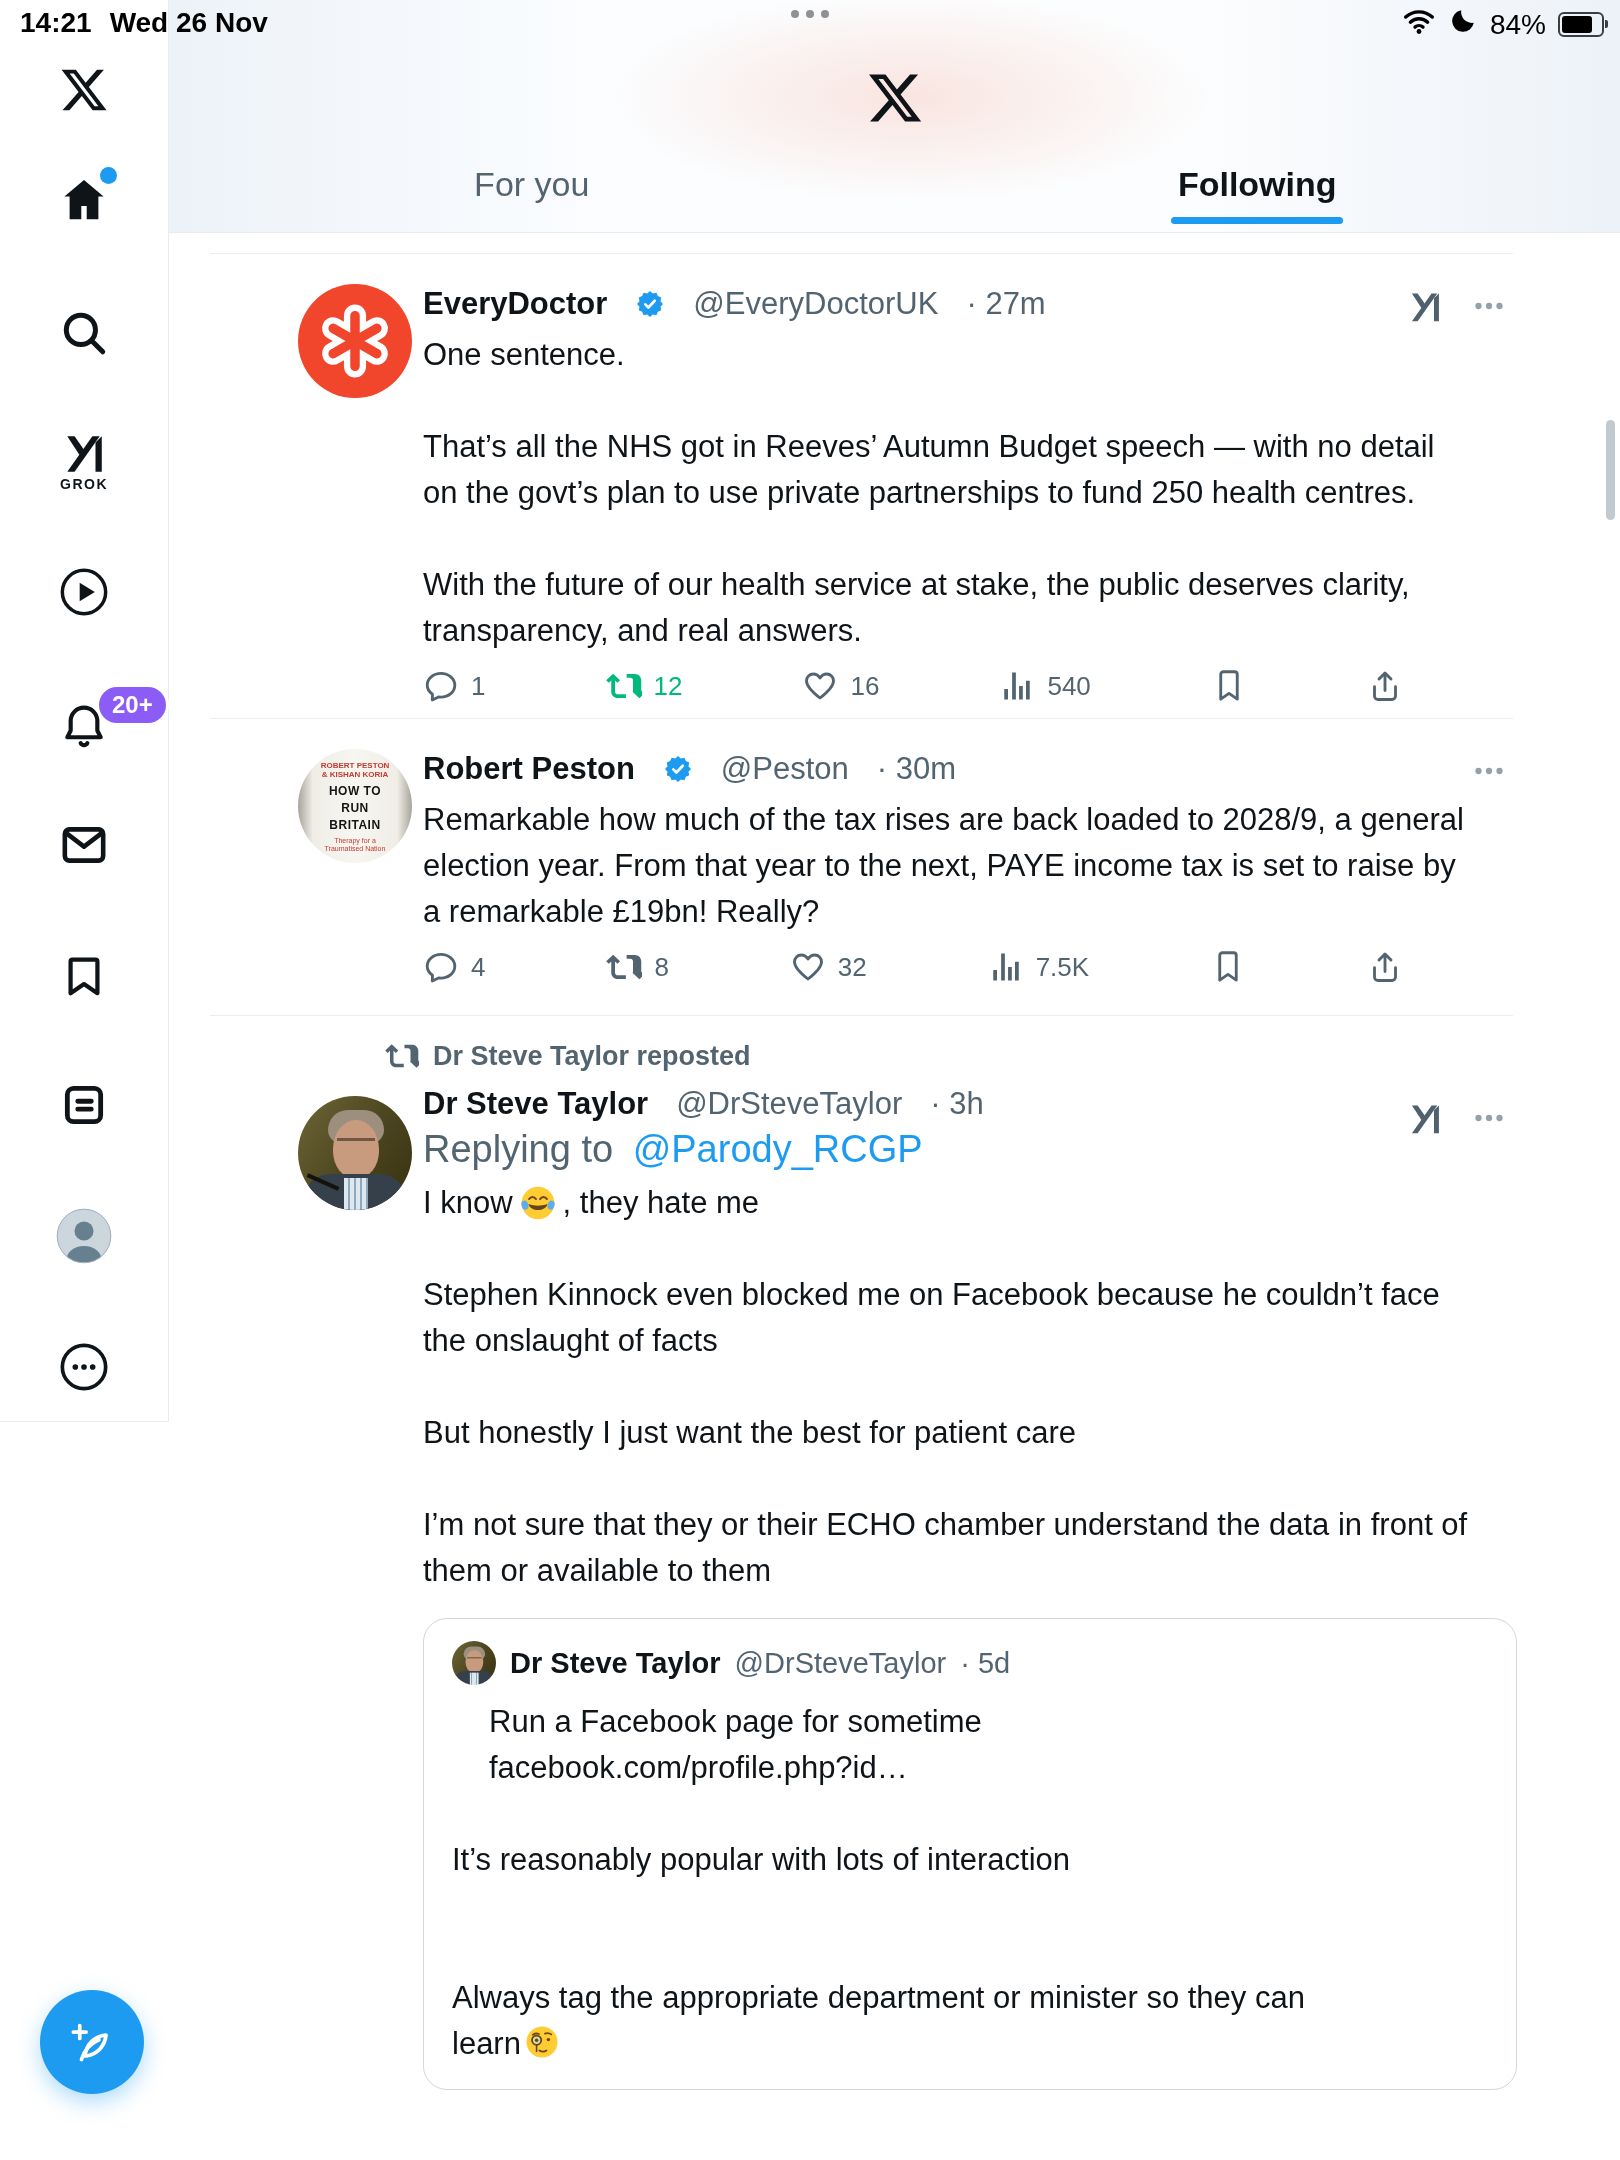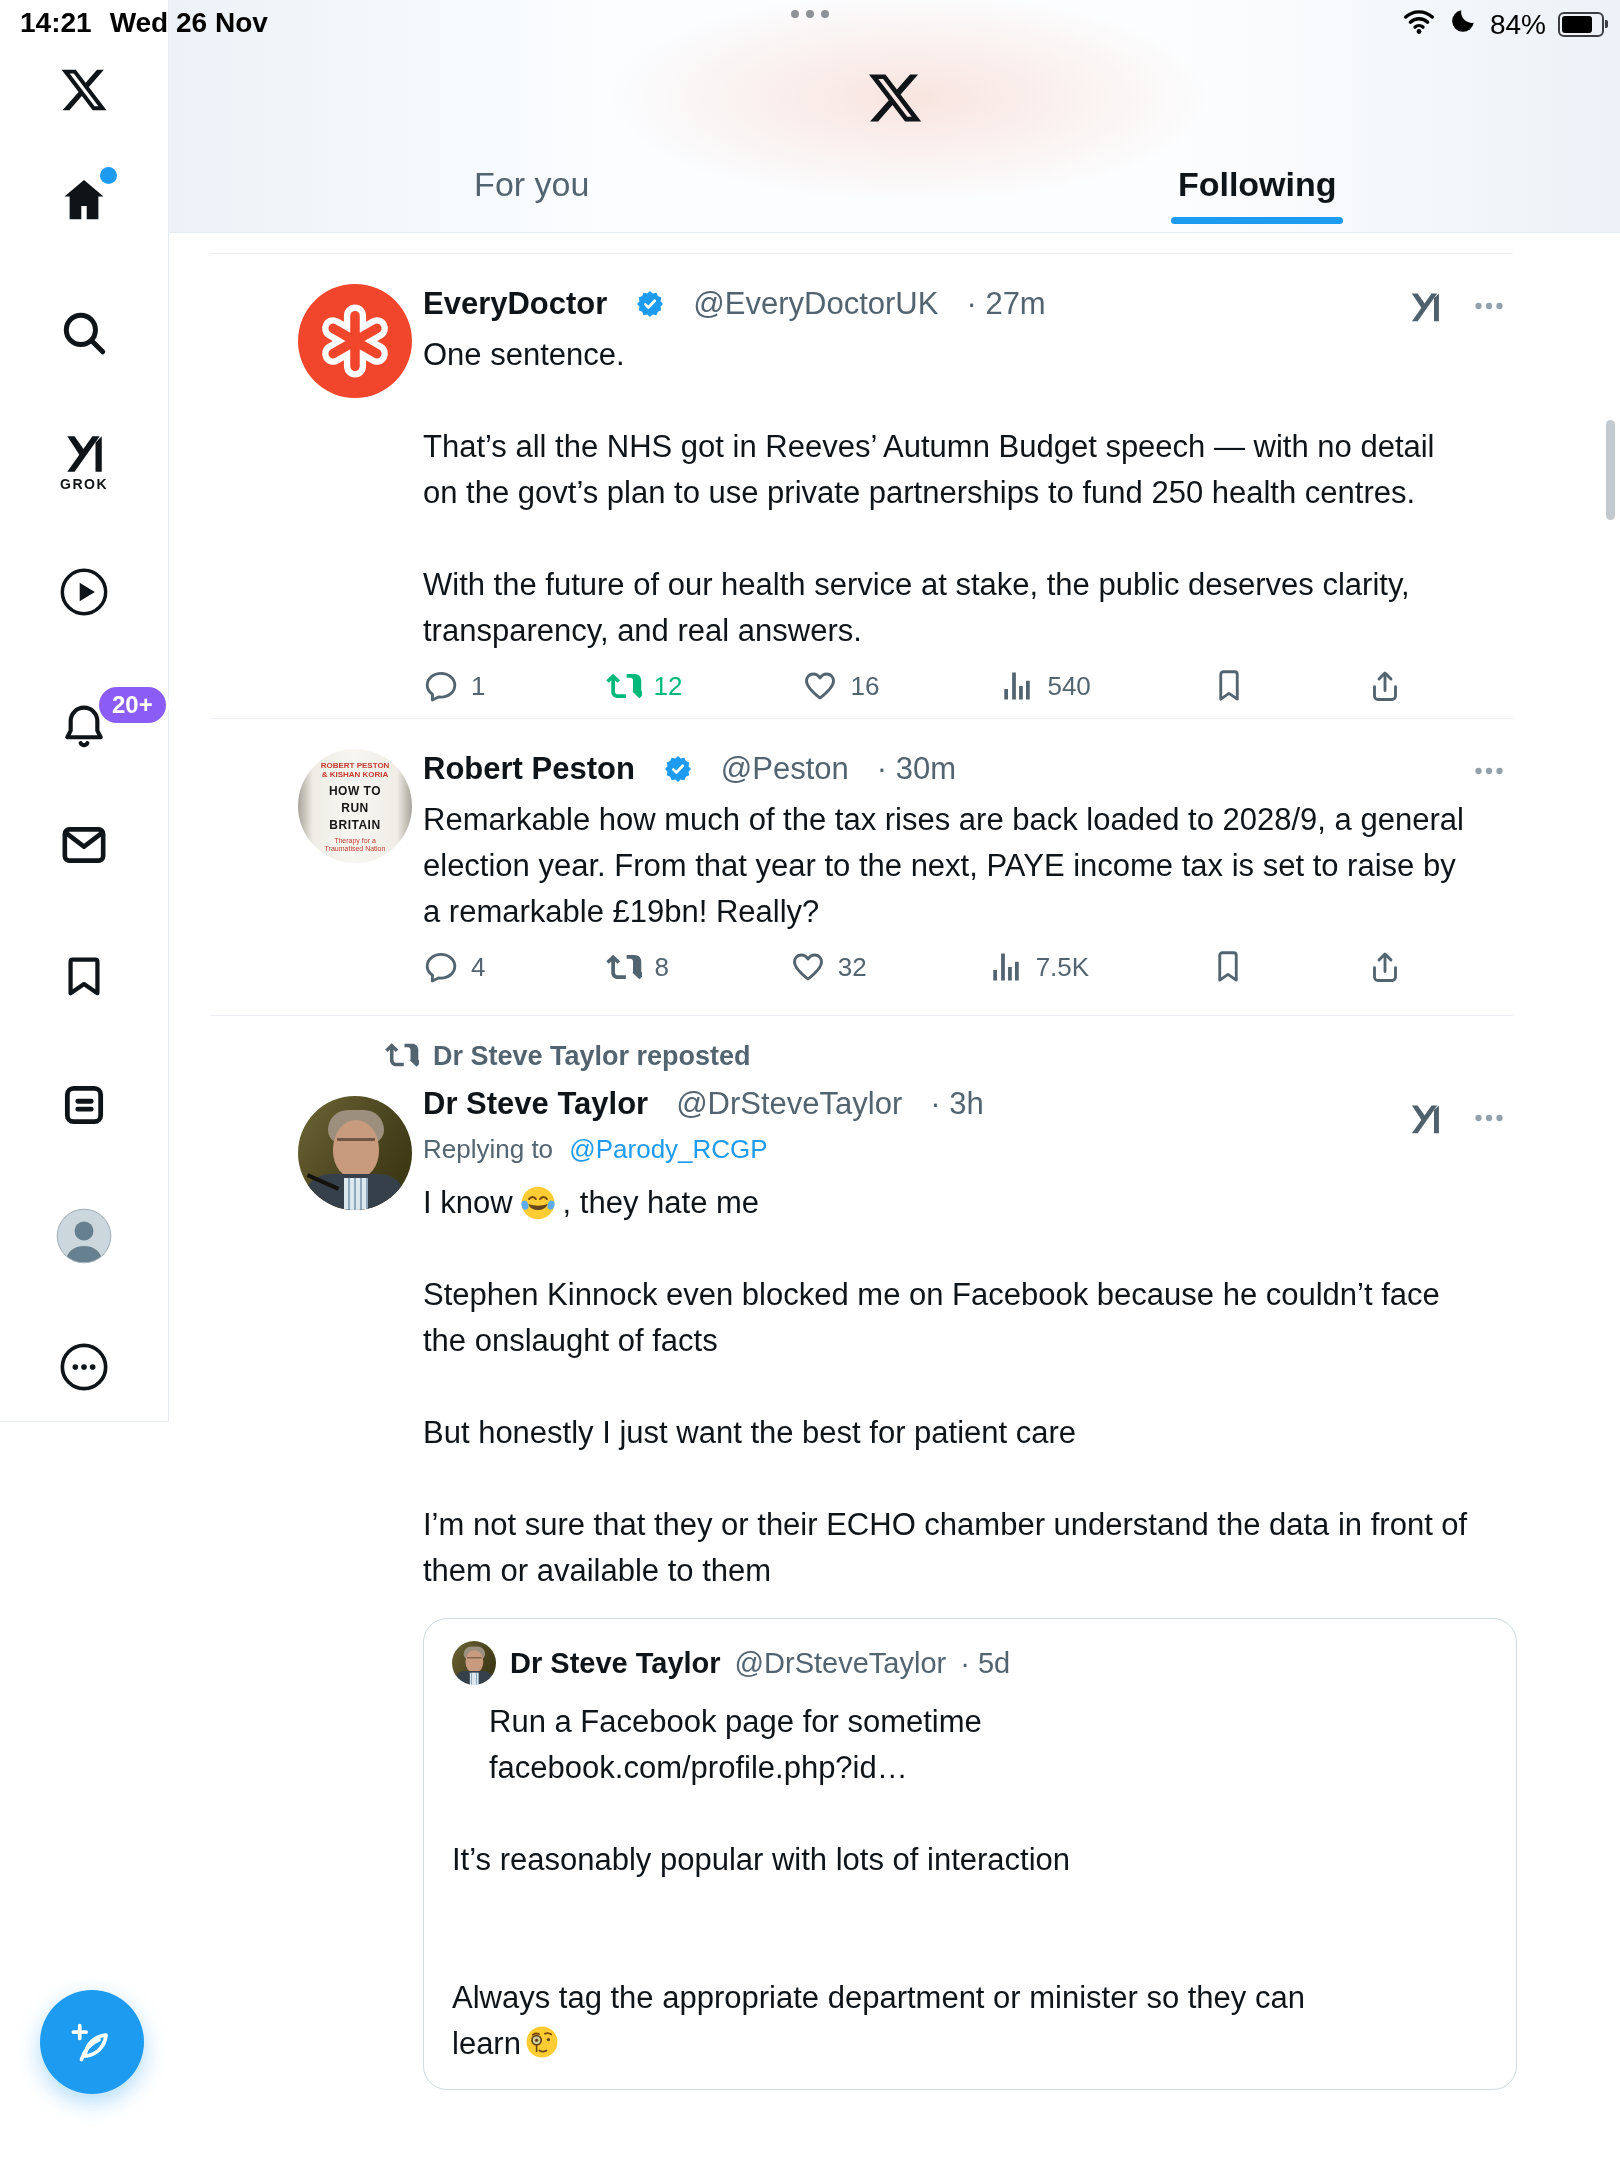--- a/index.html
+++ b/index.html
@@ -49,23 +49,23 @@
   .name-row{display:flex;align-items:baseline;gap:28px;font-size:31px;line-height:40px;white-space:nowrap;}
   .name{font-weight:bold;color:#0F1419;}
   .badge{align-self:center;display:inline-flex;}
   .meta{color:#536471;font-weight:normal;}
   .row-actions{position:absolute;right:6px;top:34px;display:flex;align-items:center;gap:28px;}
   .tweet--repost .row-actions{top:84px;}
   .tbody{font-size:31px;line-height:46px;margin-top:8px;white-space:pre-line;color:#0F1419;max-width:1045px;}
   .stats{display:flex;justify-content:space-between;align-items:center;width:980px;margin-top:14px;color:#536471;font-size:26px;}
   .stat{display:flex;align-items:center;gap:12px;color:#536471;}
   .stat.green{color:#00BA7C;}
-  .repost-row{display:flex;align-items:flex-start;gap:14px;color:#536471;font-weight:bold;font-size:27px;
+  .repost-row{display:flex;align-items:center;gap:14px;color:#536471;font-weight:bold;font-size:27px;
     margin:0 0 10px -38px;line-height:36px;}
-  .replying{font-size:26px;line-height:46px;margin-top:2px;}
+  .replying{font-size:38px;line-height:46px;margin-top:2px;}
   .replying .grey{color:#536471;}
   .replying .blue{color:#1D9BF0;margin-left:9px;}
   .p-emoji{display:flex;align-items:center;font-size:31px;line-height:46px;margin-top:8px;}
   .p-emoji svg{margin:0 6px;}
   .emoji-inline{vertical-align:-6px;margin-left:3px;}
 
   
   .quote{margin-top:24px;border:1px solid #CFD9DE;border-radius:24px;padding:22px 28px;width:1036px;background:#fff;}
   .q-header{display:flex;align-items:center;gap:14px;font-size:29px;white-space:nowrap;}
   .q-avatar{width:44px;height:44px;border-radius:50%;overflow:hidden;position:relative;flex:0 0 44px;}

